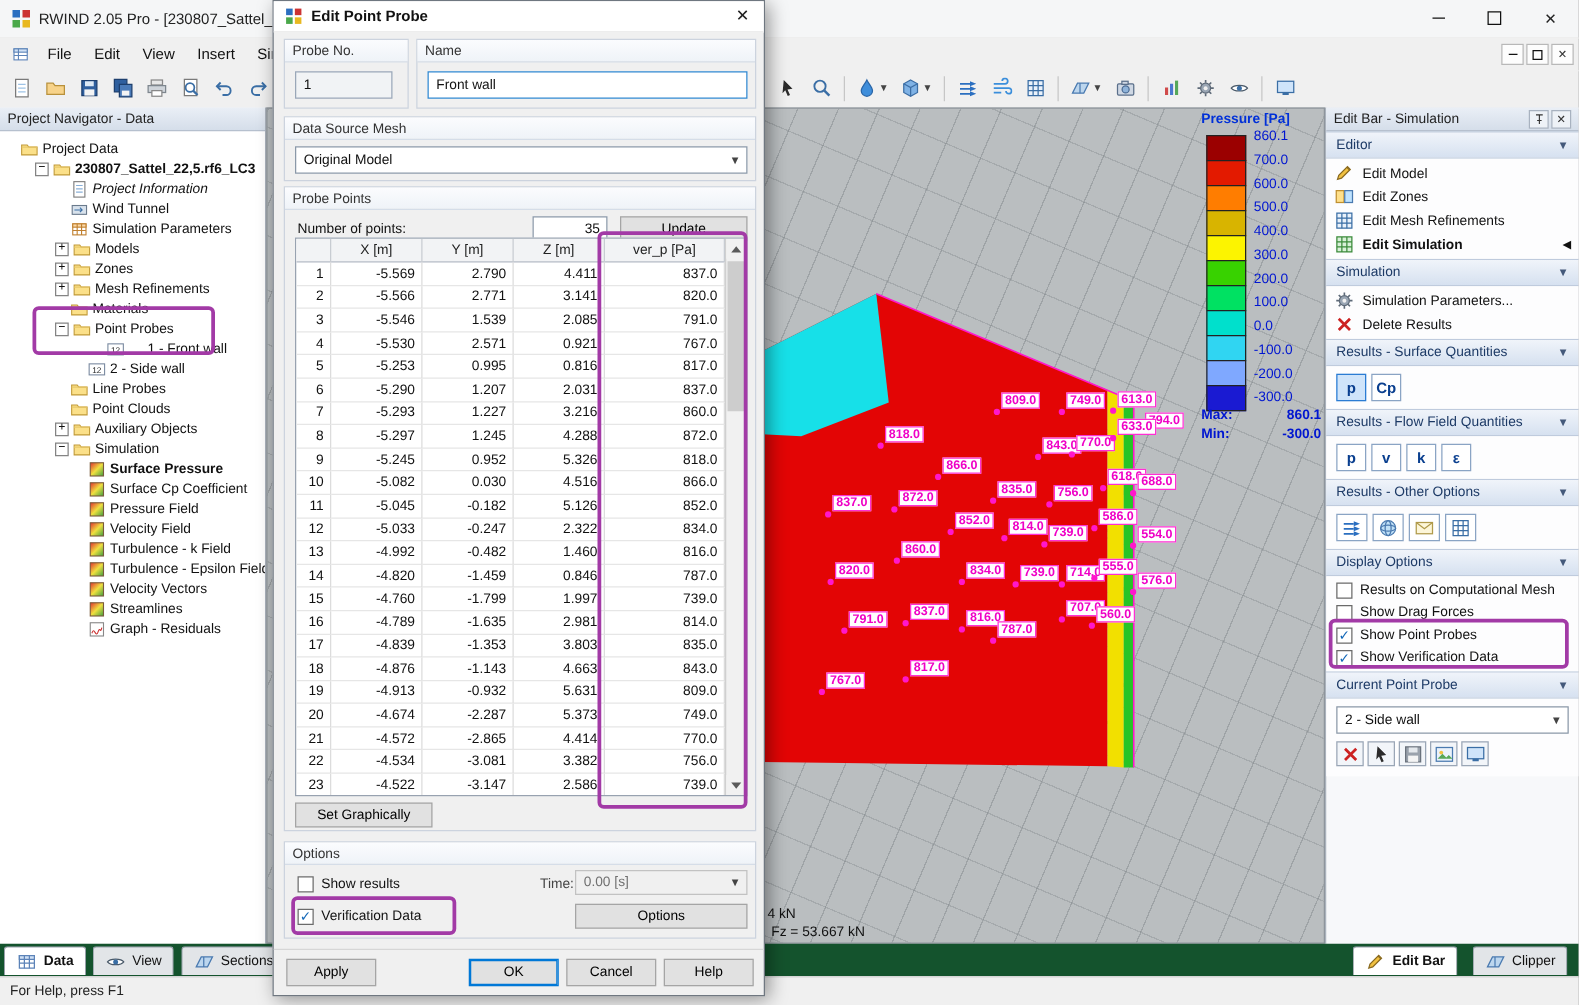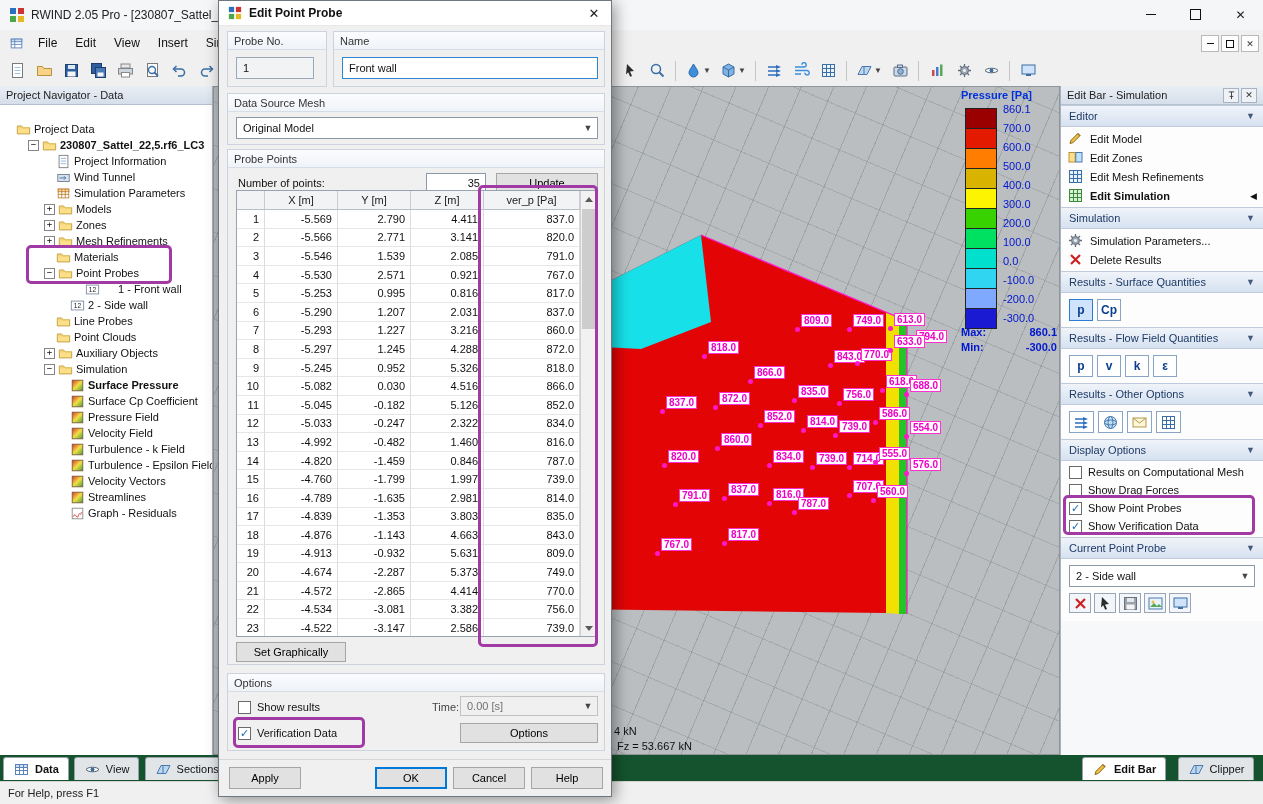--- a/index.html
+++ b/index.html
@@ -36,21 +36,21 @@
   .ic{display:inline-flex;align-items:center;justify-content:center;width:17px;height:17px;}
 
   
   .panel-header{height:18px;background:linear-gradient(#eaeff6,#d5deea);border-bottom:1px solid #b6c0ce;
     font-size:11px;color:#222;display:flex;align-items:center;padding:0 6px;white-space:nowrap;}
   .ph-btns{margin-left:auto;display:flex;gap:2px;}
   .ph-btn{width:14px;height:13px;border:1px solid #a8b2c0;background:#eef2f7;display:flex;align-items:center;justify-content:center;font-size:9px;color:#333;}
 
   
   .left-panel{position:absolute;left:0;top:86px;width:213px;height:669px;background:#fff;border-right:1px solid #aab2bc;box-sizing:border-box;}
-  .tree{position:relative;padding-top:16px;font-size:11px;overflow:hidden;height:calc(100% - 18px);}
+  .tree{position:relative;padding-top:6px;font-size:11px;overflow:hidden;height:calc(100% - 18px);}
   .trow{height:16px;display:flex;align-items:center;white-space:nowrap;}
   .trow .lbl{margin-left:3px;}
   .trow.bold .lbl{font-weight:bold;}
   .expander{width:9px;height:9px;border:1px solid #848484;background:#fff;font-size:9px;line-height:7px;text-align:center;color:#111;flex:none;margin-right:3px;font-family:"DejaVu Sans Mono",monospace;}
   .exp-spacer{width:12px;flex:none;}
   .tree .ic{width:15px;height:15px;flex:none;}
 
   
   .viewport{position:absolute;left:213px;top:86px;width:847px;height:669px;background-color:#babec0;overflow:hidden;
     background-image:
@@ -445,21 +445,21 @@
         <div class="trow bold" style="padding-left: 28px;">
           <span class="expander">−</span>
           <span class="ic">
             <svg width="17" height="17" viewBox="0 0 17 17">
               <path d="M1.5 4.5h5l1.5 2h7.5v7h-14z" fill="#fbe089" stroke="#c19a39"></path>
               <path d="M1.5 6.5h14" stroke="#e8c86a"></path>
             </svg>
           </span>
           <span class="lbl">230807_Sattel_22,5.rf6_LC3</span>
         </div>
-        <div class="trow" style="padding-left: 44px;">
+        <div class="trow" style="padding-left: 44px; font-style: italic;">
           <span class="exp-spacer"></span>
           <span class="ic">
             <svg width="17" height="17" viewBox="0 0 17 17">
               <rect x="3.5" y="1.5" width="10" height="14" fill="#fff" stroke="#7a7a7a"></rect>
               <path d="M5.5 5h6M5.5 8h6M5.5 11h6" stroke="#8ab0d8"></path>
             </svg>
           </span>
           <span class="lbl">Project Information</span>
         </div>
         <div class="trow" style="padding-left: 44px;">

